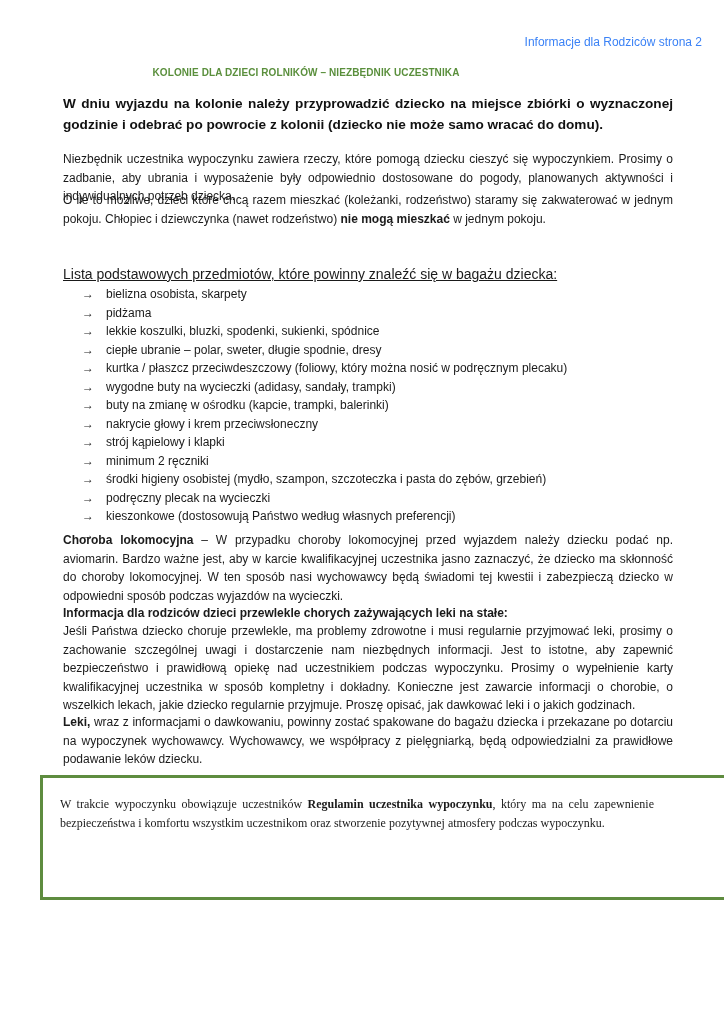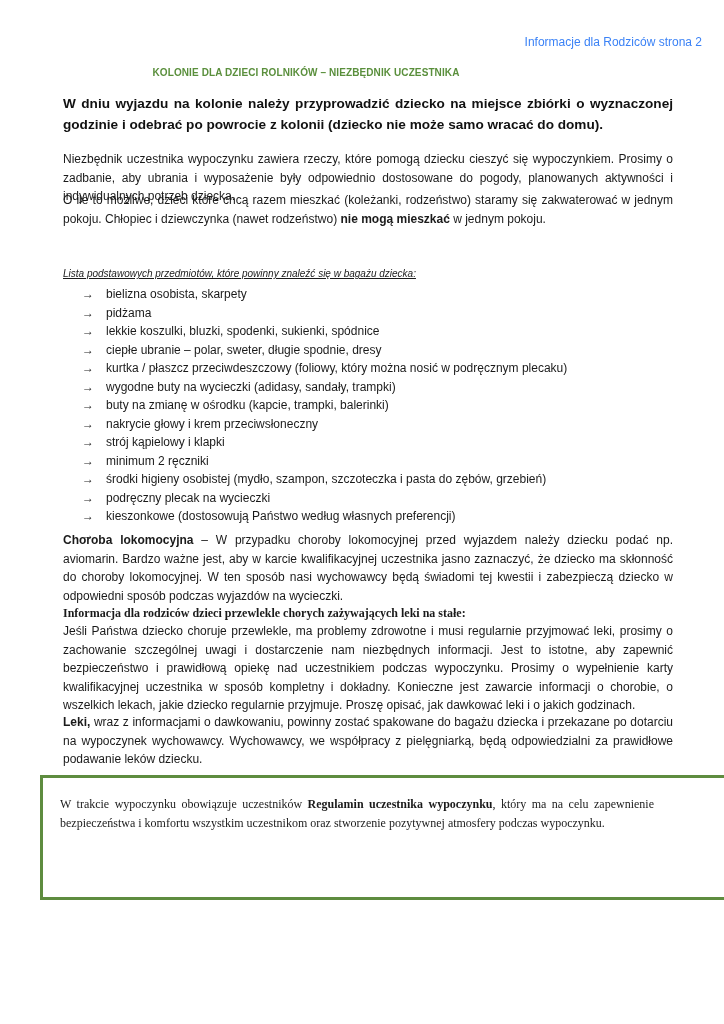--- a/index.html
+++ b/index.html
@@ -6,26 +6,26 @@
   body { width:724px; height:1024px; position:relative; overflow:hidden;
          font-family:"Liberation Sans", sans-serif; color:#1a1a1a; }
   .header { position:absolute; top:35px; right:22px; font-size:12px; color:#3b82f6; }
   .title { position:absolute; top:67px; left:0; width:612px; text-align:center;
            font-size:10px; font-weight:bold; color:#5a8f3c; letter-spacing:0.1px; }
   .content { position:absolute; left:63px; width:610px; font-size:12px; line-height:18.5px; }
   .intro { top:94px; font-size:13.6px; font-weight:bold; line-height:20.5px; color:#111; }
   .p { text-align:justify; margin:0; }
   .p1 { top:150px; }
   .p2 { top:191px; }
-  .list-heading { top:265px; font-size:10px; text-decoration:underline;font-style:italic; }
+  .list-heading { top:265px; font-size:14px; text-decoration:underline; }
   .list { top:285px; left:82px; width:580px; margin:0; padding:0; list-style:none; font-size:12px; line-height:18.5px; }
   .list li { display:flex; align-items:center; }
   .list .arrow { width:24px; font-size:12px; }
   .p3 { top:531px; }
-  .p4-head { top:604px; font-weight:bold;font-family:Liberation Serif, serif; }
+  .p4-head { top:604px; font-weight:bold; }
   .p4 { top:622px; }
   .p5 { top:713px; }
   .box { position:absolute; left:40px; top:775px; width:696px; height:125px;
          border:3px solid #5e8c3f; box-sizing:border-box;font-family:Liberation Serif, serif; }
   .box .inner { position:absolute; left:17px; top:17px; width:594px; font-size:12px; line-height:18.5px; }
   .box .p { margin-bottom:8px; }
   b { font-weight:bold; }
 </style>
 </head>
 <body>

